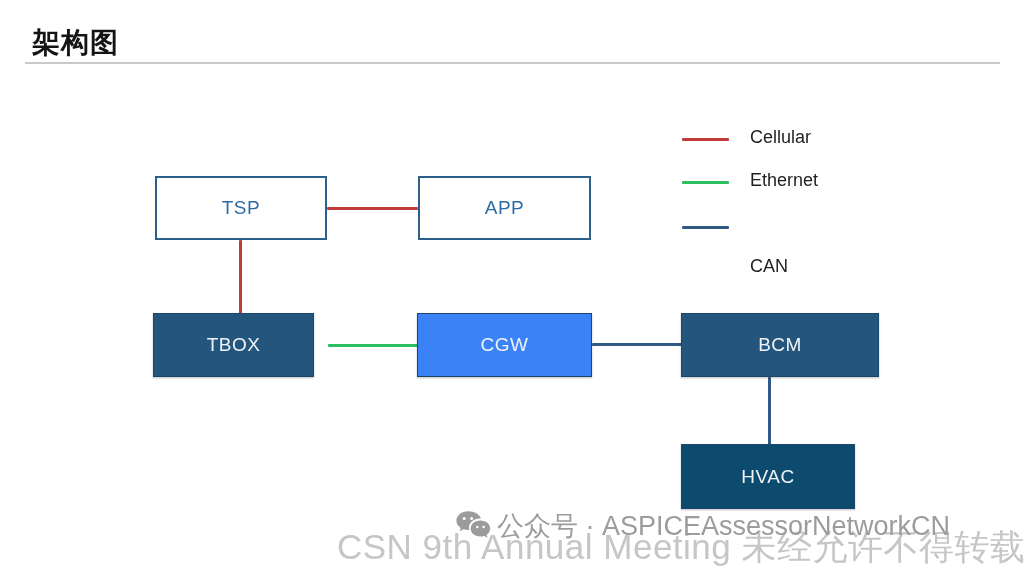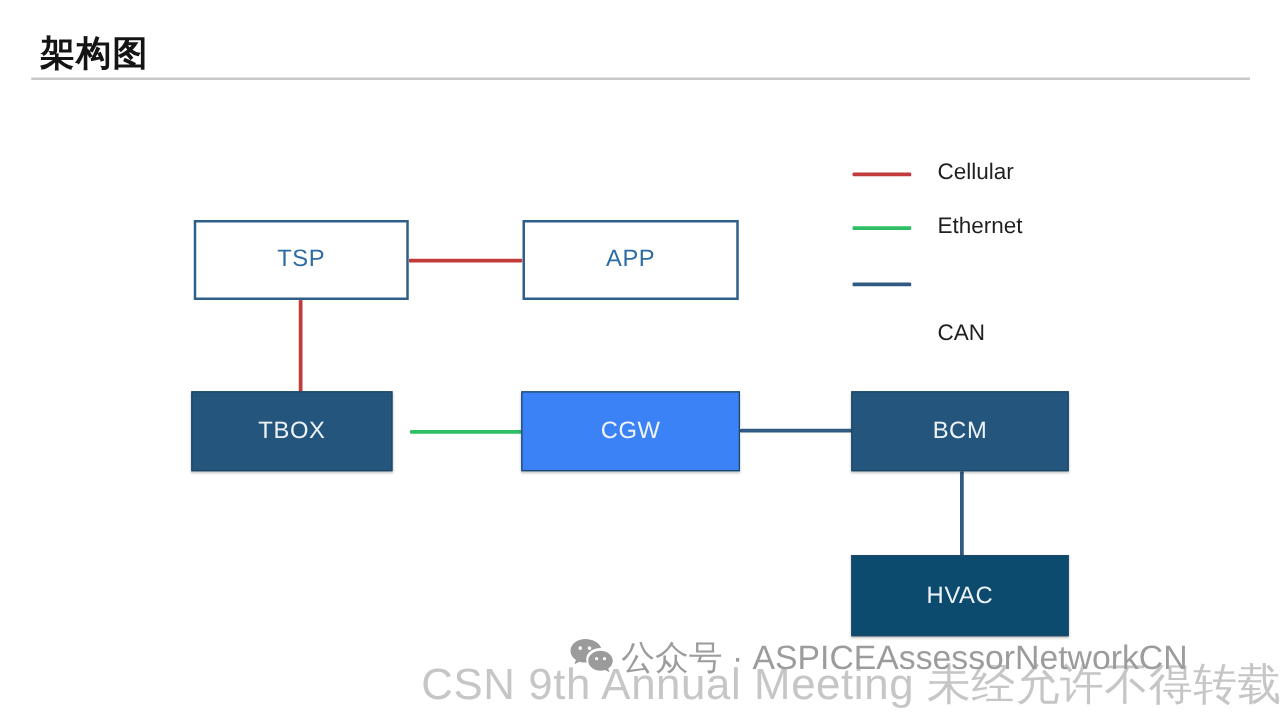--- a/index.html
+++ b/index.html
@@ -86,21 +86,21 @@
 </div>
 <div class="abs node node-light" style="left:418px; top:176px; width:173px; height:64px;">
   <span>APP</span>
 </div>
 <div class="abs node node-dark" style="left: 153px; top: 313px; width: 161px; height: 64px; background: rgb(36, 86, 125);">
   <span>TBOX</span>
 </div>
 <div class="abs node node-dark" style="left: 417px; top: 313px; width: 175px; height: 64px; background: #3b82f6; text-align: center;">
   <span>CGW</span>
 </div>
-<div class="abs node node-dark" style="left: 681px; top: 313px; width: 174px; height: 64px; background: rgb(36, 86, 125);">
+<div class="abs node node-dark" style="left: 681px; top: 313px; width: 198px; height: 64px; background: rgb(36, 86, 125);">
   <span>BCM</span>
 </div>
 <div class="abs node node-dark" style="left: 681px; top: 444px; width: 174px; height: 65px; background: #0c4a6e;">
   <span>HVAC</span>
 </div>
 
 <div class="abs wm-large">CSN 9th Annual Meeting 未经允许不得转载</div>
 <div class="abs wm-small">
   <span class="wechat-icon">
     <svg width="36" height="34" viewBox="0 0 36 34">

